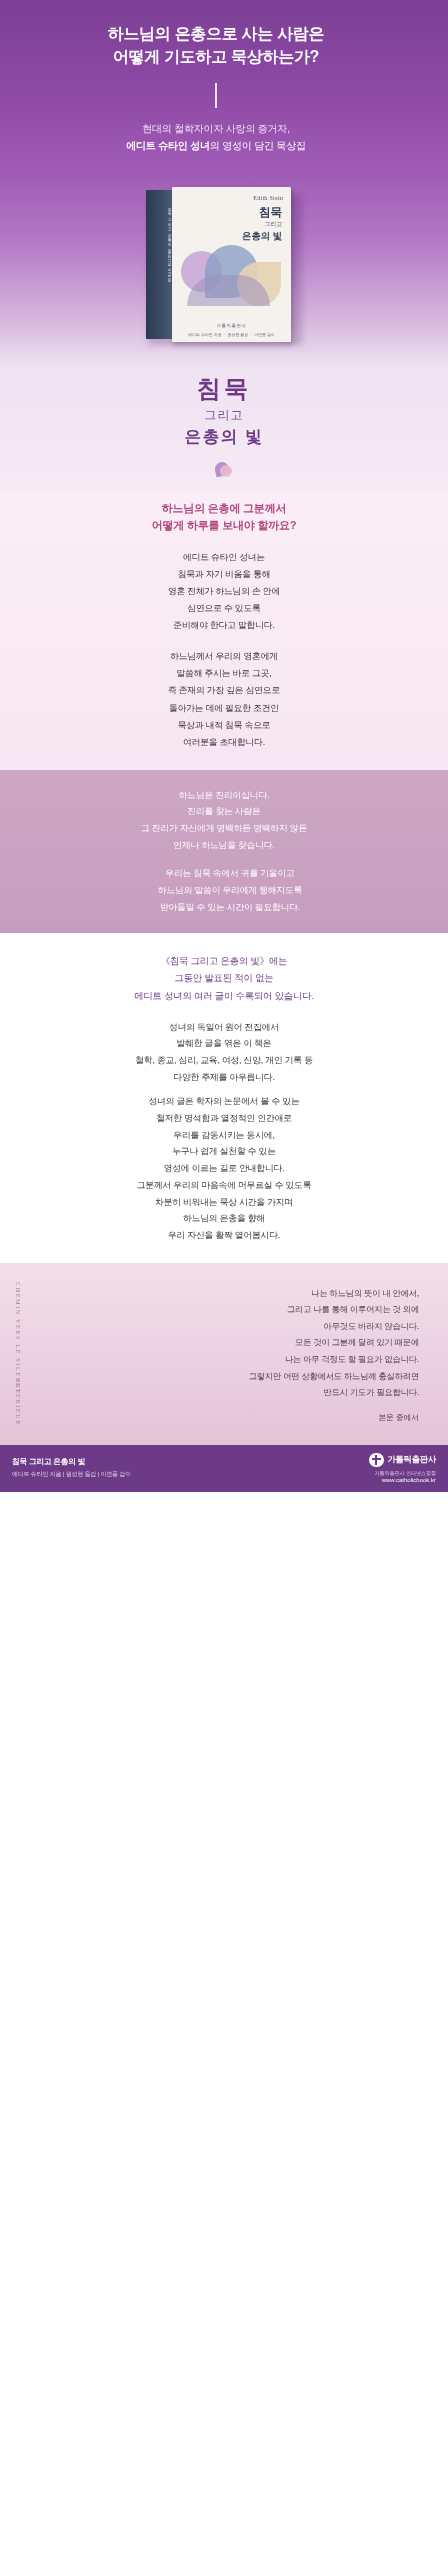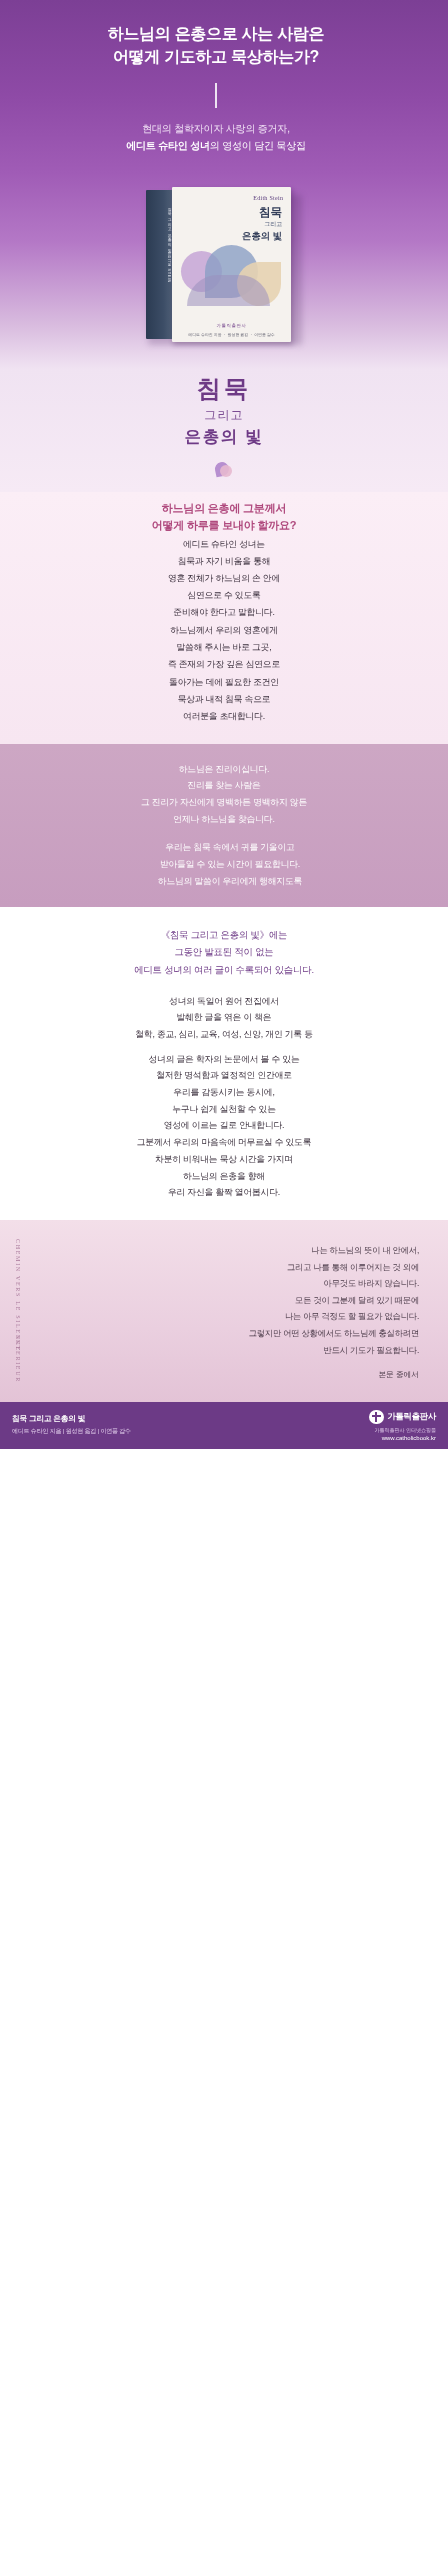--- a/index.html
+++ b/index.html
@@ -248,21 +248,21 @@
     text-align: center;
   }
   .intro-q {
     color: #b04a7e;
     font-size: 11px;
     font-weight: bold;
     line-height: 1.55;
     letter-spacing: -0.2px;
   }
   .intro-p {
-    margin-top: 1px;
+    margin-top: 14px;
     font-size: 8.8px;
     line-height: 1.95;
     color: #3a2f3c;
     letter-spacing: -0.2px;
   }
 
   
   .quote {
     background: linear-gradient(180deg, #cda7c4 0%, #c79dbf 100%);
     padding: 16.5px 0 17.6px 0;
@@ -494,35 +494,36 @@
 
   <section class="quote">
     <p>
       <span style="display:block">하느님은 진리이십니다.</span>
       <span style="display:block">진리를 찾는 사람은</span>
       <span style="display:block">그 진리가 자신에게 명백하든 명백하지 않든</span>
       <span style="display:block">언제나 하느님을 찾습니다.</span>
     </p>
     <p>
       <span style="display:block">우리는 침묵 속에서 귀를 기울이고</span>
+      <span style="display:block">하느님의 말씀이 우리에게 행해지도록</span>
       <span style="display:block">받아들일 수 있는 시간이 필요합니다.</span>
-      <span style="display:block">하느님의 말씀이 우리에게 행해지도록</span>
     </p>
   </section>
 
   <section class="body-sec">
     <div class="body-lead">
       <div>《침묵 그리고 은총의 빛》에는</div>
       <div>그동안 발표된 적이 없는</div>
       <div>에디트 성녀의 여러 글이 수록되어 있습니다.</div>
     </div>
     <div class="body-p">
       <div>성녀의 독일어 원어 전집에서</div>
       <div>발췌한 글을 엮은 이 책은</div>
       <div>철학, 종교, 심리, 교육, 여성, 신앙, 개인 기록 등</div>
+      <div>다양한 주제를 아우릅니다.</div>
     </div>
     <div class="body-p2">
       <div>성녀의 글은 학자의 논문에서 볼 수 있는</div>
       <div>철저한 명석함과 열정적인 인간애로</div>
       <div>우리를 감동시키는 동시에,</div>
       <div>누구나 쉽게 실천할 수 있는</div>
       <div>영성에 이르는 길로 안내합니다.</div>
       <div>그분께서 우리의 마음속에 머무르실 수 있도록</div>
       <div>차분히 비워내는 묵상 시간을 가지며</div>
       <div>하느님의 은총을 향해</div>

